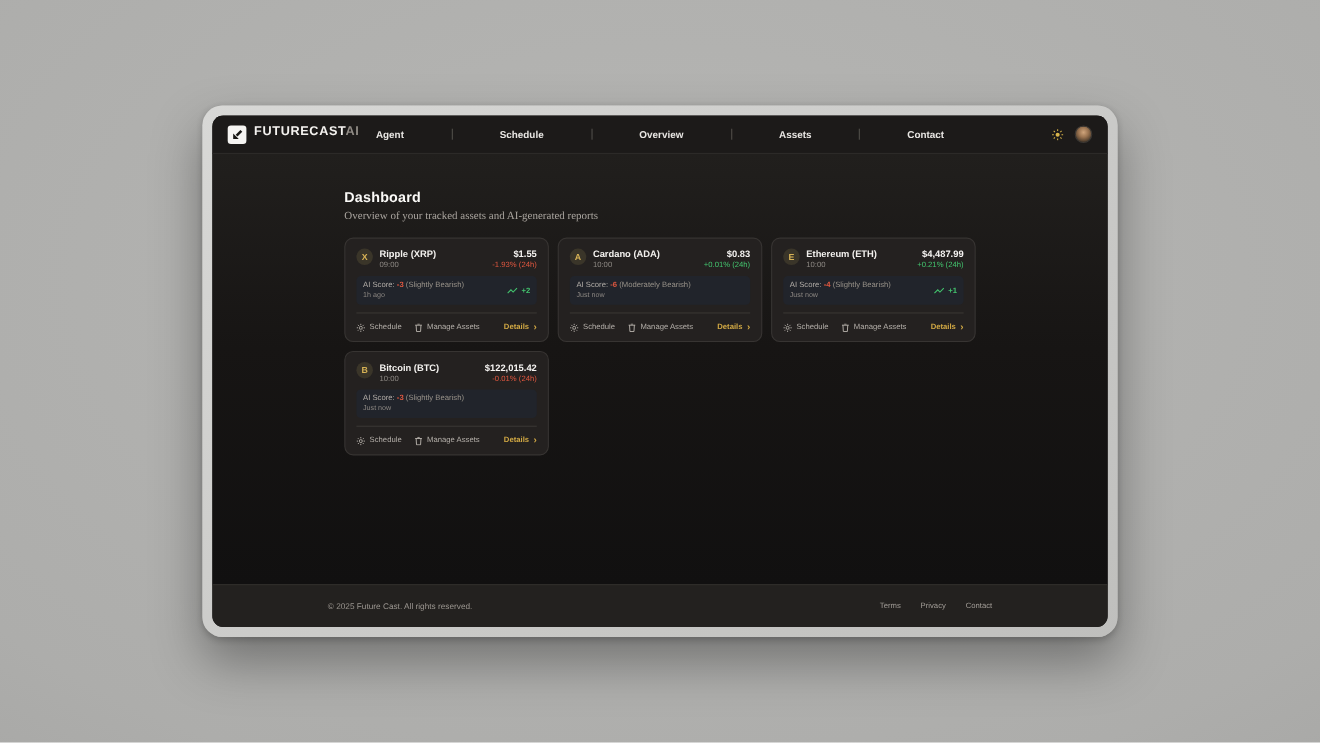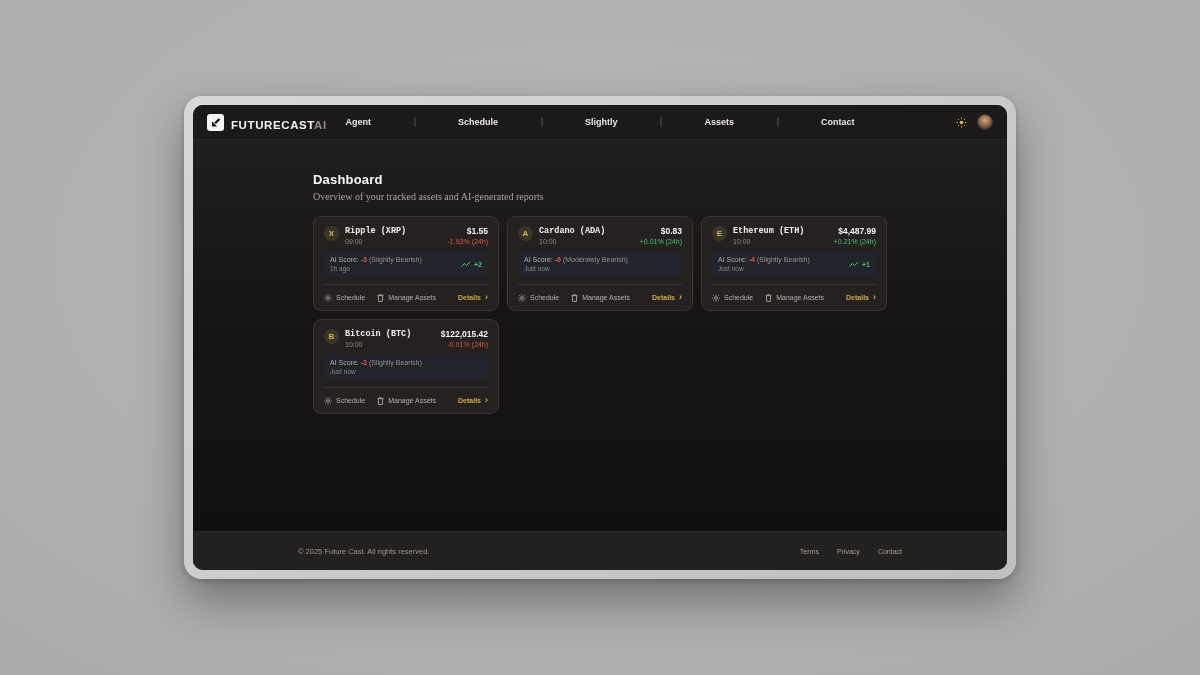--- a/index.html
+++ b/index.html
@@ -22,21 +22,21 @@
     width:100%; height:100%; border-radius:10px; overflow:hidden;
     background:#161413; display:flex; flex-direction:column;
   }
 
   
   .hdr {
     height:35px; flex:0 0 35px; background:#1c1a19;
     border-bottom:1px solid #2c2a28;
     display:flex; align-items:center; padding:0 14px; position:relative;
   }
-  .logo { display:flex; align-items:flex-end; gap:7px; }
+  .logo { display:flex; align-items:flex-start; gap:7px; }
   .logo-box {
     width:17px; height:17px; background:#f5f4f2; border-radius:3px;
     display:flex; align-items:center; justify-content:center;
   }
   .brand { font-size:11.5px; font-weight:bold; letter-spacing:.6px; color:#f4f2ef; }
   .brand .sfx { color:#8f8a84; }
   .nav {
     position:absolute; left:50%; top:0; height:100%; transform:translateX(-50%);
     display:flex; align-items:center;gap:33px;
   }
@@ -68,21 +68,21 @@
   .card {
     background:#242120; border:1px solid #373432; border-radius:8px;
     padding:9px 10px 0 10px; height:95px; display:flex; flex-direction:column;
   }
   .card-top { display:flex; align-items:flex-start; }
   .badge {
     width:15px; height:15px; border-radius:50%; background:#3a3529;
     color:#d8b356; font-size:8px; font-weight:bold;
     display:flex; align-items:center; justify-content:center; margin-right:6px; flex:0 0 15px;
   }
-  .asset-name { font-size:8.5px; font-weight:bold; color:#f3f1ee; line-height:1.2;font-family:Liberation Mono, monospace; }
+  .asset-name { font-size:8.5px; font-weight:bold; color:#f3f1ee; line-height:1.2; }
   .asset-time { font-size:7px; color:#8d8883; margin-top:2px; }
   .price-col { margin-left:auto; text-align:right; }
   .price { font-size:8.5px; font-weight:bold; color:#f6f4f2; line-height:1.2; }
   .change { font-size:7px; margin-top:2px; }
   .neg { color:#e0573f; }
   .pos { color:#43c46e; }
 
   .score-box {
     margin-top:6px; background:#21242b; border-radius:4px;
     padding:4px 6px; display:flex; align-items:center;
@@ -139,21 +139,21 @@
           </svg>
         </span>
         <span class="brand"><span>FUTURECAST</span><span class="sfx">AI</span></span>
       </div>
 
       <nav class="nav">
         <a>Agent</a>
         <span class="sep"></span>
         <a>Schedule</a>
         <span class="sep"></span>
-        <a>Slightly</a>
+        <a>Overview</a>
         <span class="sep"></span>
         <a>Assets</a>
         <span class="sep"></span>
         <a>Contact</a>
       </nav>
 
       <div class="hdr-right">
         <button class="theme-btn">
           <svg width="11" height="11" viewBox="0 0 12 12">
             <circle cx="6" cy="6" r="2" fill="#d9b54a"></circle>

